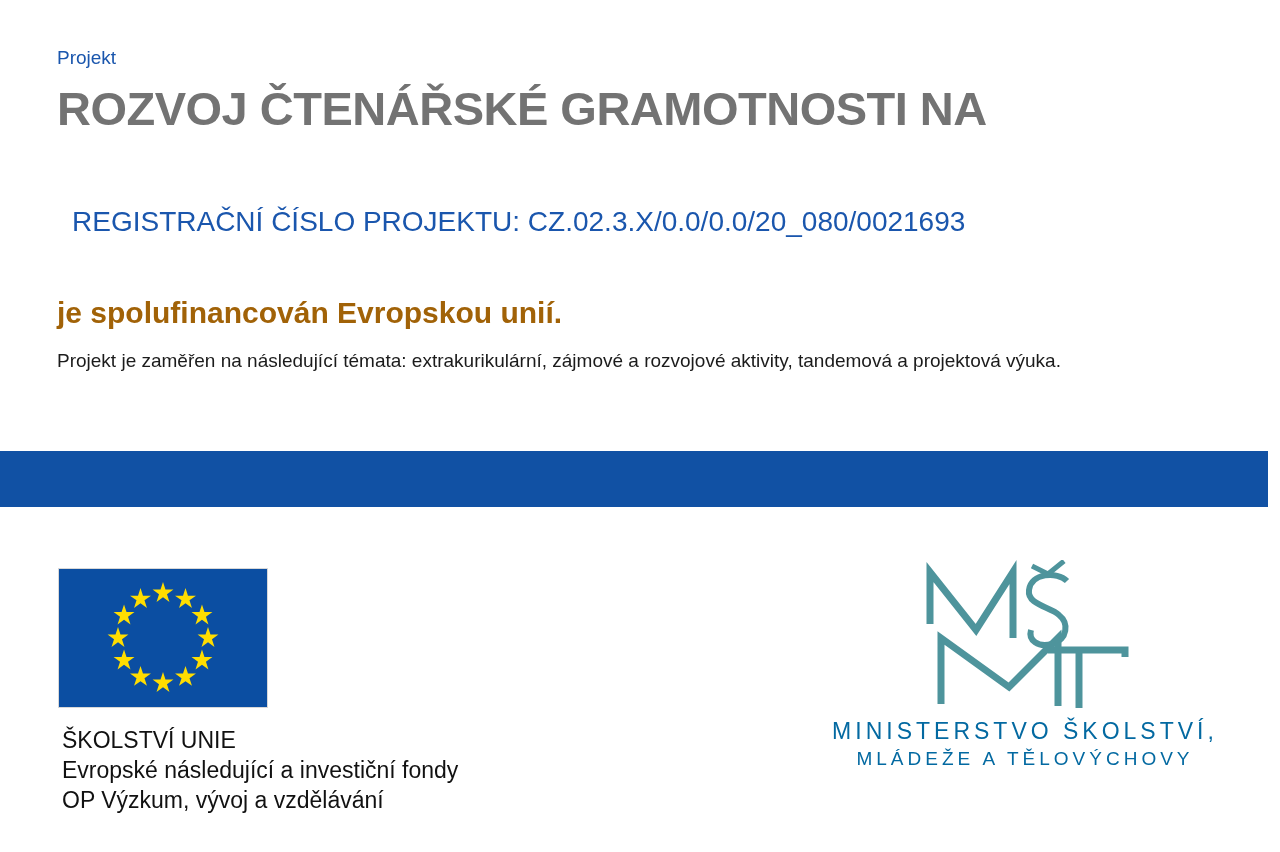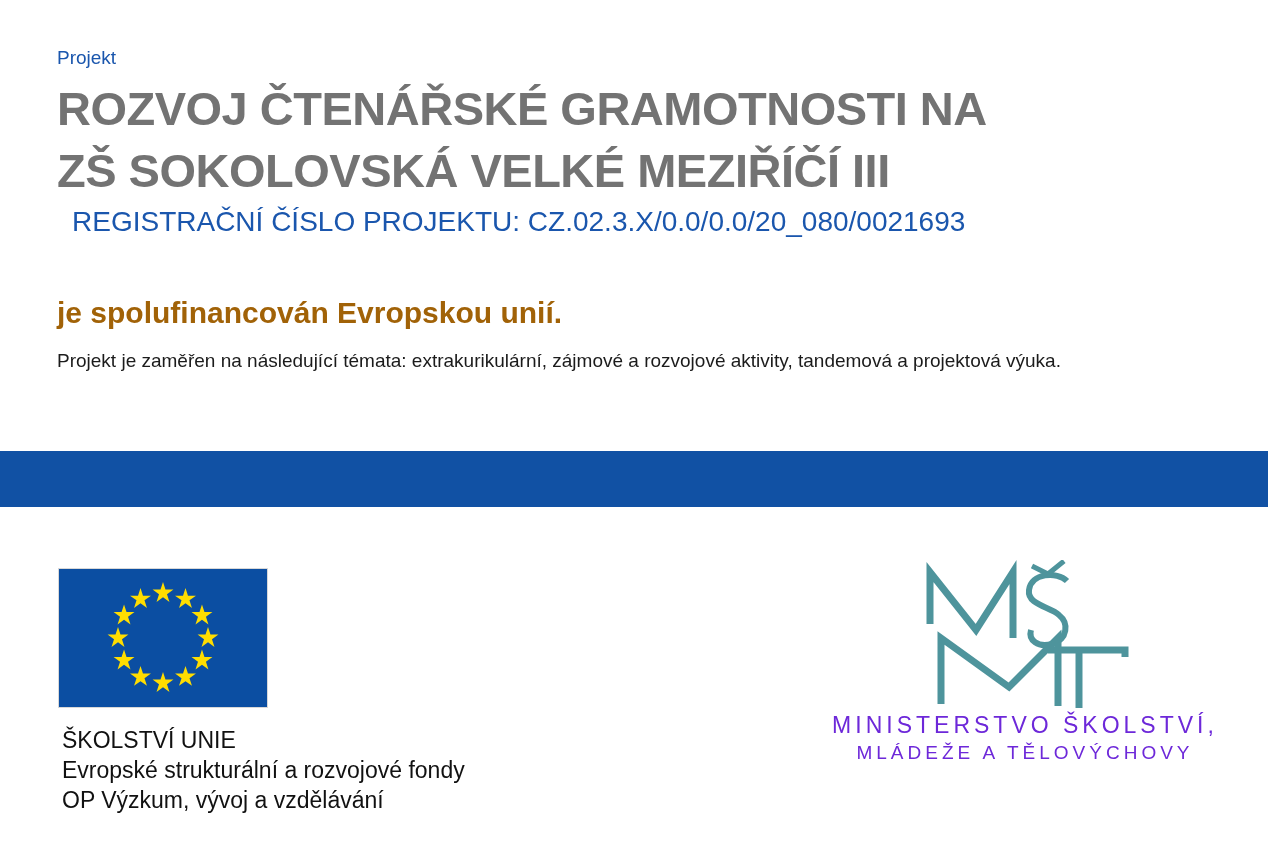--- a/index.html
+++ b/index.html
@@ -48,38 +48,37 @@
   }
   .eu-caption span{display:block;}
   .ministry-block{
     position:absolute;left:790px;top:560px;width:470px;
     text-align:center;
   }
   .msmt-logo{
     display:block;margin:0 auto;
     width:230px;height:150px;
   }
-  .ministry-caption{color:#6d28d9;margin-top:1px;}
+  .ministry-caption{color:#0369a1;margin-top:7px;}
   .ministry-caption .m-line1{
     display:block;font-size:23px;letter-spacing:4px;line-height:29px;white-space:nowrap;
   }
   .ministry-caption .m-line2{
     display:block;font-size:19px;letter-spacing:4px;line-height:26px;white-space:nowrap;
   }
 </style>
 </head>
 <body>
 
 <div class="page">
 
   <div class="eyebrow">Projekt</div>
 
   <h1 class="title" style="margin:0">
     <span>ROZVOJ ČTENÁŘSKÉ GRAMOTNOSTI NA</span>
-    <span>ZŠ SOKOLOVSKÁ VELKÉ MEZIŘÍČÍ III</span>
   </h1>
 
   <div class="registration">
     <span class="reg-label">REGISTRAČNÍ ČÍSLO PROJEKTU:</span>
     <span> </span>
     <span class="reg-number">CZ.02.3.X/0.0/0.0/20_080/0021693</span>
   </div>
 
   <div class="cofinance">je spolufinancován Evropskou unií.</div>
 
@@ -101,21 +100,21 @@
     <use href="#star" transform="translate(105,115)"></use>
     <use href="#star" transform="translate(82.5,108.97)"></use>
     <use href="#star" transform="translate(66.03,92.5)"></use>
     <use href="#star" transform="translate(60,70)"></use>
     <use href="#star" transform="translate(66.03,47.5)"></use>
     <use href="#star" transform="translate(82.5,31.03)"></use>
   </svg>
 
   <div class="eu-caption">
     <span>ŠKOLSTVÍ UNIE</span>
-    <span>Evropské strukturální a rozvojové fondy</span>
+    <span>Evropské následující a investiční fondy</span>
     <span>OP Výzkum, vývoj a vzdělávání</span>
   </div>
 
   <div class="ministry-block">
     <svg class="msmt-logo" viewBox="0 0 230 150" xmlns="http://www.w3.org/2000/svg">
       <g fill="none" stroke="#4e949c">
 
         <path d="M 20 64 L 20 12 L 66 70 L 103 12 L 103 78" stroke-width="7"></path>
 
         <path d="M 122 6 L 138 14 L 154 1" stroke-width="5"></path>

